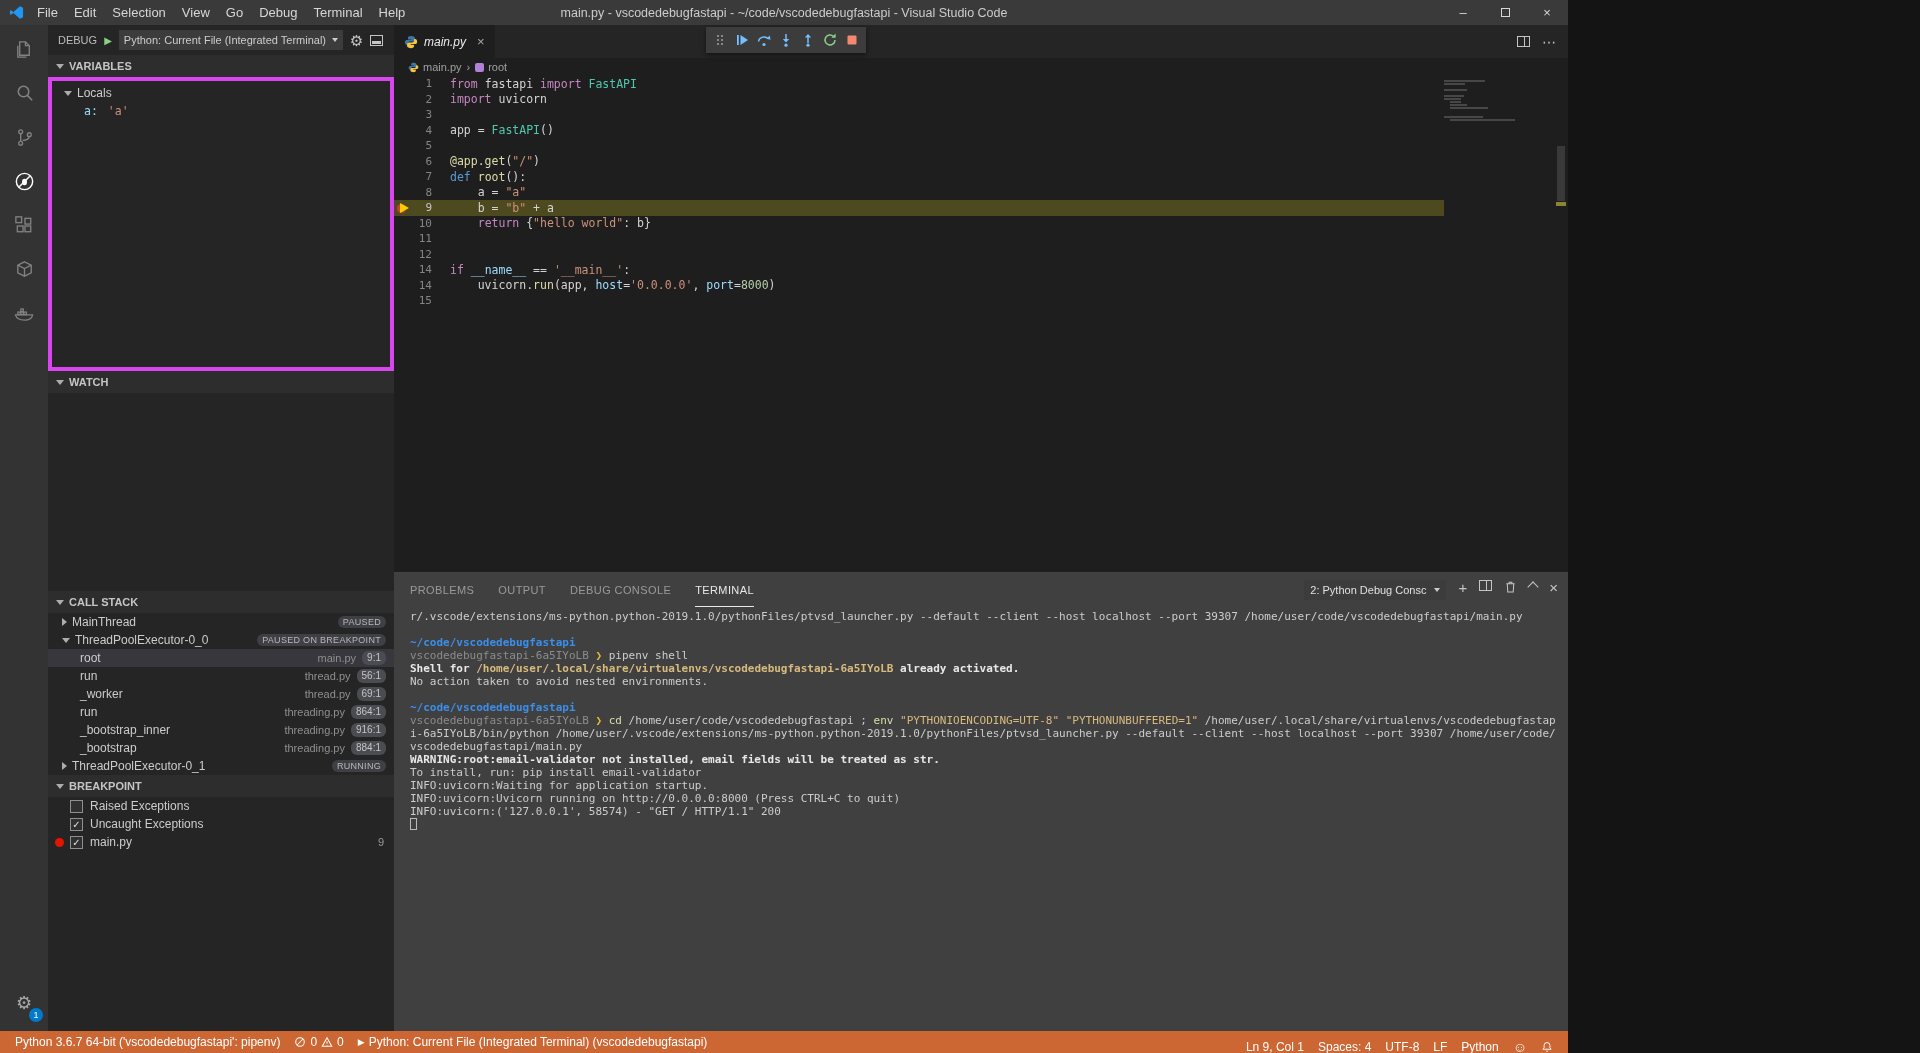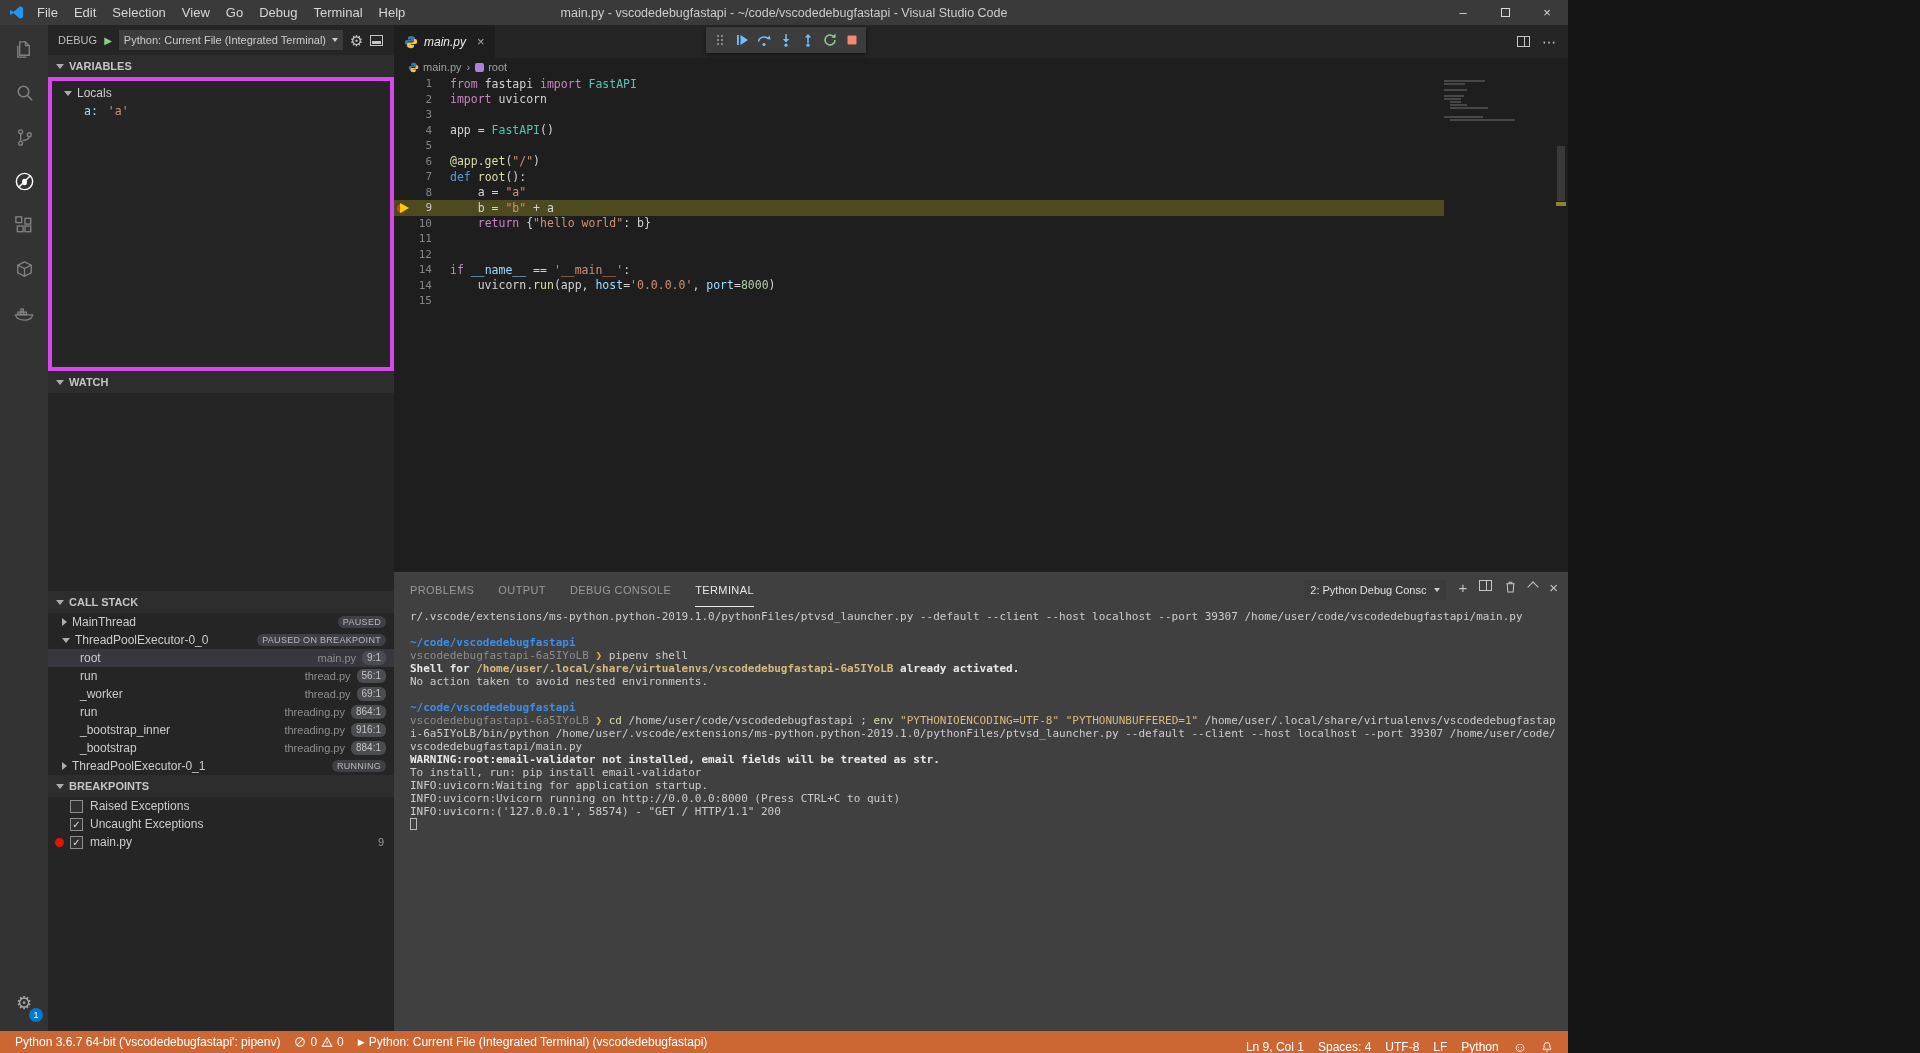--- a/index.html
+++ b/index.html
@@ -324,21 +324,21 @@
               <span class="cs-right">
                 <span class="cs-status">RUNNING</span>
               </span>
             </div>
           </div>
       </div>
 
       <div class="pane" id="pane-breakpoints">
         <div class="pane-header">
           <span class="twisty tw-down"></span>
-          <span>BREAKPOINTS</span>
+          <span>BREAKPOINT</span>
         </div>
         <div id="breakpoint-rows">
             <div class="bp-row">
               <span class="checkbox"></span>
               <span class="bp-label">Raised Exceptions</span>
             </div>
             <div class="bp-row">
               <span class="checkbox checked">✓</span>
               <span class="bp-label">Uncaught Exceptions</span>
             </div>

